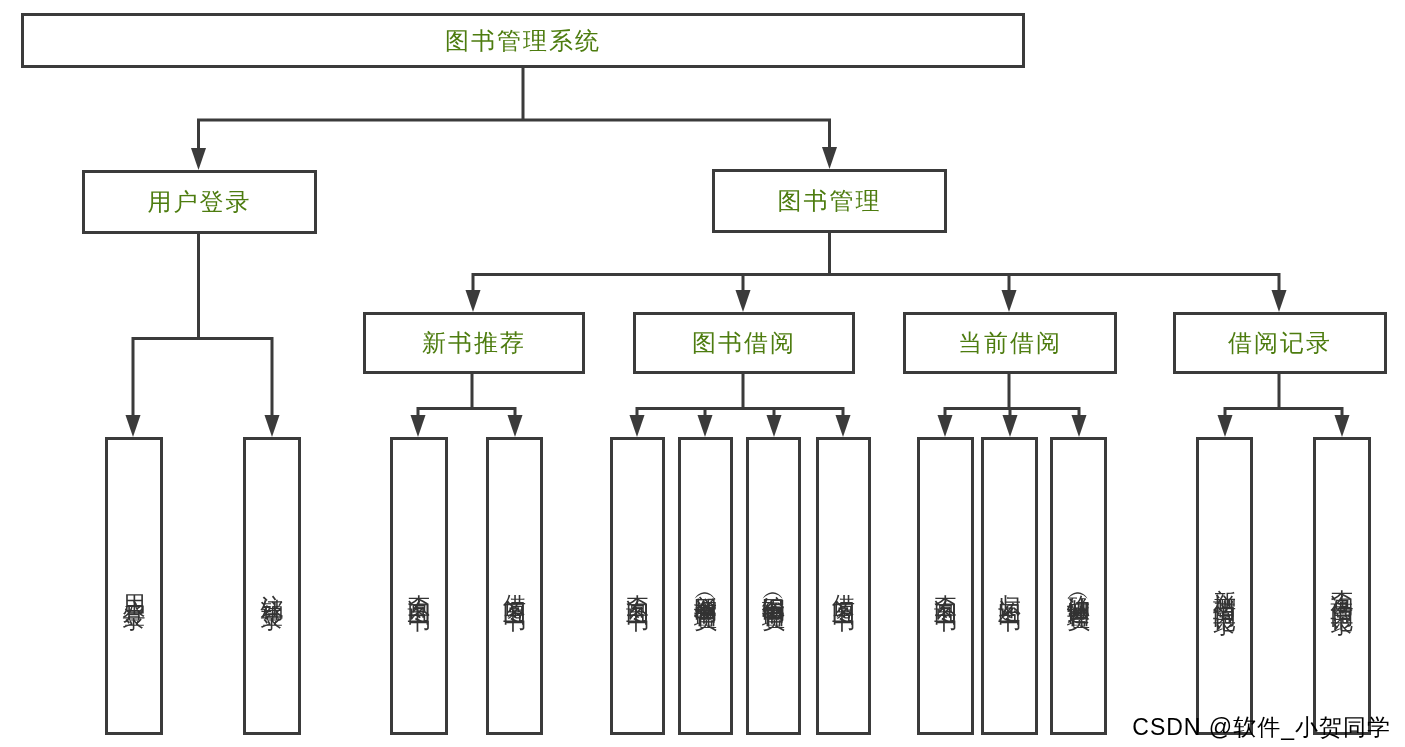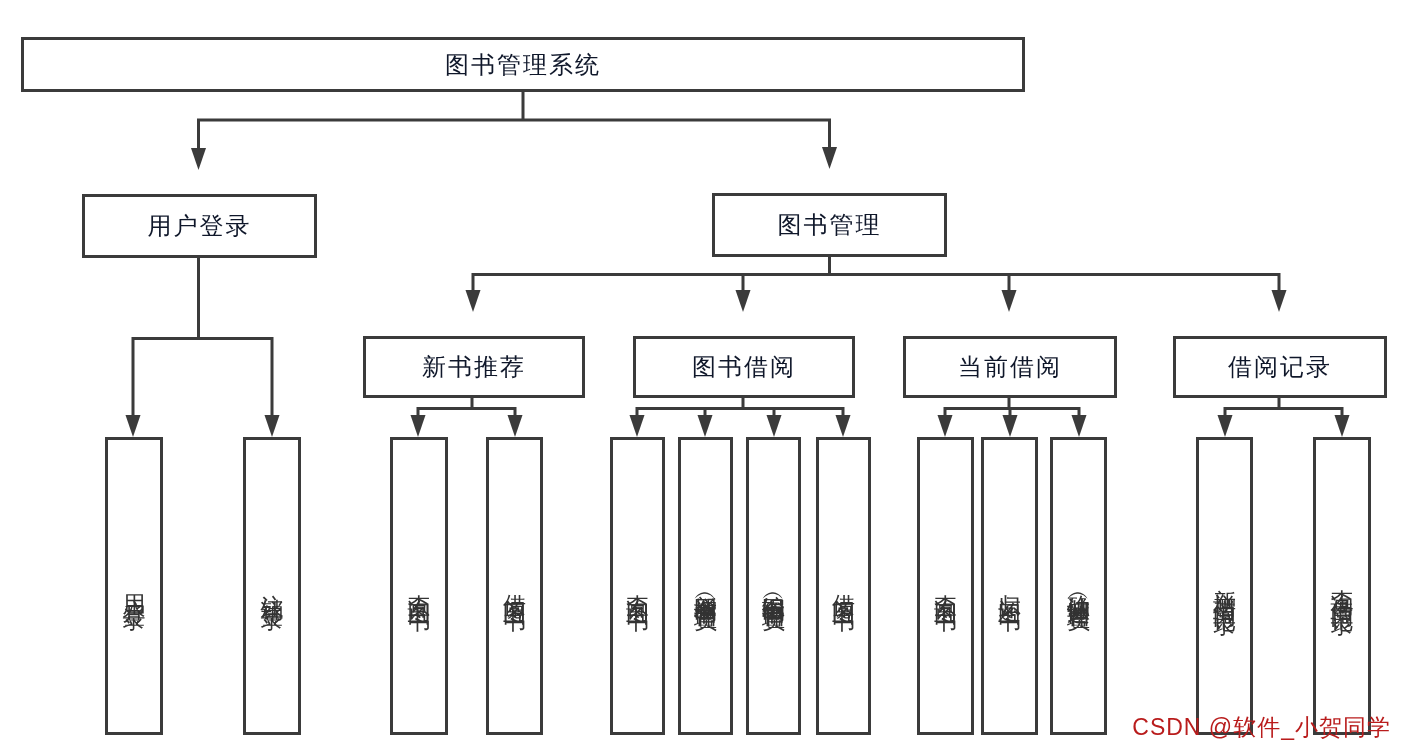--- a/index.html
+++ b/index.html
@@ -14,24 +14,23 @@
   svg.edges { position: absolute; left: 0; top: 0; }
   .hbox {
     position: absolute;
     box-sizing: border-box;
     background: #ffffff;
     border: 3px solid #3b3b3b;
     display: flex;
     align-items: center;
     justify-content: center;
     font-size: 24px;
-    color: #0f172a;
+    color: #4d7c0f;
     letter-spacing: 2px;
     white-space: nowrap;
-    margin-top: 24px;
   }
   .vbox {
     position: absolute;
     box-sizing: border-box;
     background: #ffffff;
     border: 3px solid #3b3b3b;
     writing-mode: vertical-rl;
     text-orientation: mixed;
     display: flex;
     align-items: center;
@@ -39,21 +38,21 @@
     font-size: 23px;
     color: #333333;
     letter-spacing: 5px;
     line-height: 1;
   }
   .watermark {
     position: absolute;
     right: 14px;
     bottom: 4px;
     font-size: 23px;
-    color: #b91c1c;
+    color: #000000;
     letter-spacing: 1px;
     white-space: nowrap;
   }
 </style>
 </head>
 <body>
 
 <div class="stage">
 
   <svg class="edges" width="1405" height="747" viewBox="0 0 1405 747">

